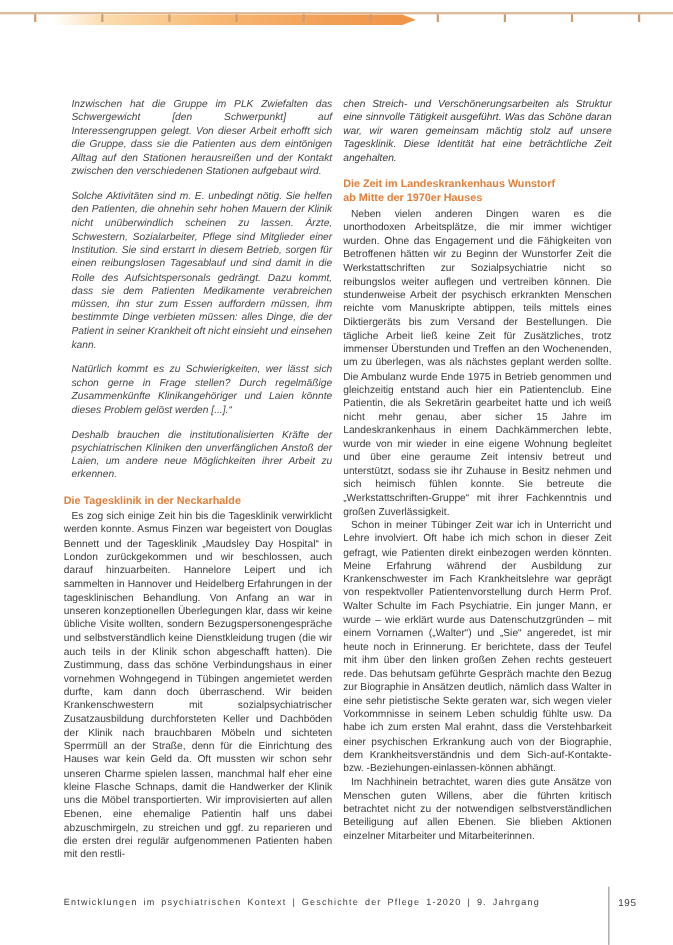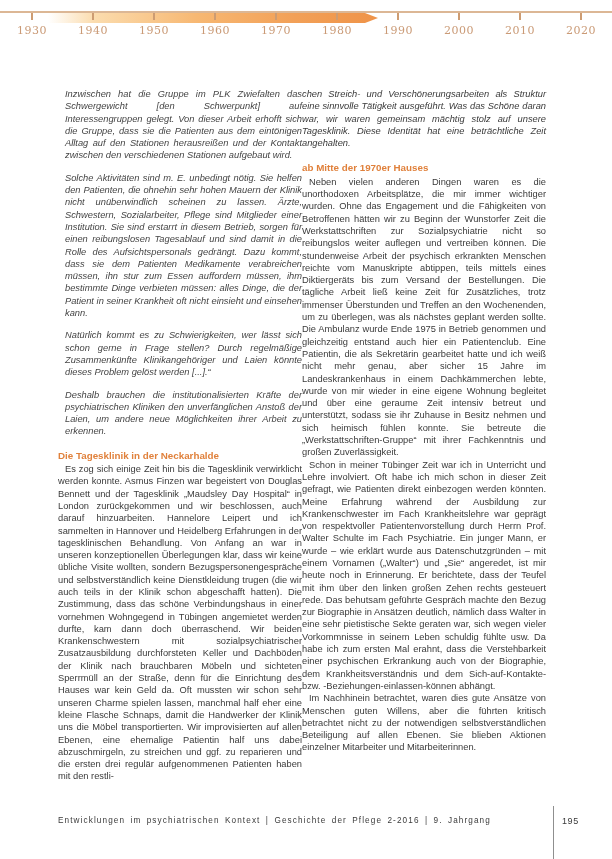--- a/index.html
+++ b/index.html
@@ -23,21 +23,21 @@
   .timeline-ticks .tick{width:2px;height:7px;background:#cd9c72;}
   .timeline-years{position:absolute;top:24px;left:8px;right:7px;display:flex;justify-content:space-between;}
   .timeline-years .year{
     width:48px;text-align:center;
     font-family:"DejaVu Serif",serif;
     font-size:11px;letter-spacing:0.5px;color:#ca9a76;
   }
   
   .content{
     position:absolute;top:88px;left:58px;width:498px;
-    display:flex;
+    display:flex;gap:10px;
   }
   .col{width:244px;font-size:9.3px;line-height:12.3px;text-align:justify;}
   .quote{padding-left:7px;}
   .quote p{
     margin:0 0 10px 0;
     font-style:italic;
     color:#454545;
   }
   .heading{
     margin:13px 0 1px 0;
@@ -72,54 +72,43 @@
     <div class="tick"></div>
     <div class="tick"></div>
     <div class="tick"></div>
     <div class="tick"></div>
     <div class="tick"></div>
     <div class="tick"></div>
     <div class="tick"></div>
     <div class="tick"></div>
     <div class="tick"></div>
   </div>
-  <div class="timeline-years">
-    <span class="year">1930</span>
-    <span class="year">1940</span>
-    <span class="year">1950</span>
-    <span class="year">1960</span>
-    <span class="year">1970</span>
-    <span class="year">1980</span>
-    <span class="year">1990</span>
-    <span class="year">2000</span>
-    <span class="year">2010</span>
-    <span class="year">2020</span>
-  </div>
 </div>
 
 <div class="content">
 
   <div class="col">
     <div class="quote">
       <p>Inzwischen hat die Gruppe im PLK Zwiefalten das Schwergewicht [den Schwerpunkt] auf Interessengruppen gelegt. Von dieser Arbeit erhofft sich die Gruppe, dass sie die Patienten aus dem eintönigen Alltag auf den Stationen herausreißen und der Kontakt zwischen den verschiedenen Stationen aufgebaut wird.</p>
       <p>Solche Aktivitäten sind m. E. unbedingt nötig. Sie helfen den Patienten, die ohnehin sehr hohen Mauern der Klinik nicht unüberwindlich scheinen zu lassen. Ärzte, Schwestern, Sozialarbeiter, Pflege sind Mitglieder einer Institution. Sie sind erstarrt in diesem Betrieb, sorgen für einen reibungslosen Tagesablauf und sind damit in die Rolle des Aufsichtspersonals gedrängt. Dazu kommt, dass sie dem Patienten Medikamente verabreichen müssen, ihn stur zum Essen auffordern müssen, ihm bestimmte Dinge verbieten müssen: alles Dinge, die der Patient in seiner Krankheit oft nicht einsieht und einsehen kann.</p>
       <p>Natürlich kommt es zu Schwierigkeiten, wer lässt sich schon gerne in Frage stellen? Durch regelmäßige Zusammenkünfte Klinikangehöriger und Laien könnte dieses Problem gelöst werden [...].“</p>
       <p>Deshalb brauchen die institutionalisierten Kräfte der psychiatrischen Kliniken den unverfänglichen Anstoß der Laien, um andere neue Möglichkeiten ihrer Arbeit zu erkennen.</p>
     </div>
     <div class="heading first">Die Tagesklinik in der Neckarhalde</div>
     <p class="body">Es zog sich einige Zeit hin bis die Tagesklinik verwirklicht werden konnte. Asmus Finzen war begeistert von Douglas Bennett und der Tagesklinik „Maudsley Day Hospital“ in London zurückgekommen und wir beschlossen, auch darauf hinzuarbeiten. Hannelore Leipert und ich sammelten in Hannover und Heidelberg Erfahrungen in der tagesklinischen Behandlung. Von Anfang an war in unseren konzeptionellen Überlegungen klar, dass wir keine übliche Visite wollten, sondern Bezugspersonengespräche und selbstverständlich keine Dienstkleidung trugen (die wir auch teils in der Klinik schon abgeschafft hatten). Die Zustimmung, dass das schöne Verbindungshaus in einer vornehmen Wohngegend in Tübingen angemietet werden durfte, kam dann doch überraschend. Wir beiden Krankenschwestern mit sozialpsychiatrischer Zusatzausbildung durchforsteten Keller und Dachböden der Klinik nach brauchbaren Möbeln und sichteten Sperrmüll an der Straße, denn für die Einrichtung des Hauses war kein Geld da. Oft mussten wir schon sehr unseren Charme spielen lassen, manchmal half eher eine kleine Flasche Schnaps, damit die Handwerker der Klinik uns die Möbel transportierten. Wir improvisierten auf allen Ebenen, eine ehemalige Patientin half uns dabei abzuschmirgeln, zu streichen und ggf. zu reparieren und die ersten drei regulär aufgenommenen Patienten haben mit den restli-</p>
   </div>
 
   <div class="col">
     <p class="body noindent">chen Streich- und Verschönerungsarbeiten als Struktur eine sinnvolle Tätigkeit ausgeführt. Was das Schöne daran war, wir waren gemeinsam mächtig stolz auf unsere Tagesklinik. Diese Identität hat eine beträchtliche Zeit angehalten.</p>
     <div class="heading">
+      <div>Die Zeit im Landeskrankenhaus Wunstorf</div>
       <div>ab Mitte der 1970er Hauses</div>
     </div>
     <p class="body">Neben vielen anderen Dingen waren es die unorthodoxen Arbeitsplätze, die mir immer wichtiger wurden. Ohne das Engagement und die Fähigkeiten von Betroffenen hätten wir zu Beginn der Wunstorfer Zeit die Werkstattschriften zur Sozialpsychiatrie nicht so reibungslos weiter auflegen und vertreiben können. Die stundenweise Arbeit der psychisch erkrankten Menschen reichte vom Manuskripte abtippen, teils mittels eines Diktiergeräts bis zum Versand der Bestellungen. Die tägliche Arbeit ließ keine Zeit für Zusätzliches, trotz immenser Überstunden und Treffen an den Wochenenden, um zu überlegen, was als nächstes geplant werden sollte. Die Ambulanz wurde Ende 1975 in Betrieb genommen und gleichzeitig entstand auch hier ein Patientenclub. Eine Patientin, die als Sekretärin gearbeitet hatte und ich weiß nicht mehr genau, aber sicher 15 Jahre im Landeskrankenhaus in einem Dachkämmerchen lebte, wurde von mir wieder in eine eigene Wohnung begleitet und über eine geraume Zeit intensiv betreut und unterstützt, sodass sie ihr Zuhause in Besitz nehmen und sich heimisch fühlen konnte. Sie betreute die „Werkstattschriften-Gruppe“ mit ihrer Fachkenntnis und großen Zuverlässigkeit.</p>
     <p class="body">Schon in meiner Tübinger Zeit war ich in Unterricht und Lehre involviert. Oft habe ich mich schon in dieser Zeit gefragt, wie Patienten direkt einbezogen werden könnten. Meine Erfahrung während der Ausbildung zur Krankenschwester im Fach Krankheitslehre war geprägt von respektvoller Patientenvorstellung durch Herrn Prof. Walter Schulte im Fach Psychiatrie. Ein junger Mann, er wurde – wie erklärt wurde aus Datenschutzgründen – mit einem Vornamen („Walter“) und „Sie“ angeredet, ist mir heute noch in Erinnerung. Er berichtete, dass der Teufel mit ihm über den linken großen Zehen rechts gesteuert rede. Das behutsam geführte Gespräch machte den Bezug zur Biographie in Ansätzen deutlich, nämlich dass Walter in eine sehr pietistische Sekte geraten war, sich wegen vieler Vorkommnisse in seinem Leben schuldig fühlte usw. Da habe ich zum ersten Mal erahnt, dass die Verstehbarkeit einer psychischen Erkrankung auch von der Biographie, dem Krankheitsverständnis und dem Sich-auf-Kontakte- bzw. -Beziehungen-einlassen-können abhängt.</p>
     <p class="body">Im Nachhinein betrachtet, waren dies gute Ansätze von Menschen guten Willens, aber die führten kritisch betrachtet nicht zu der notwendigen selbstverständlichen Beteiligung auf allen Ebenen. Sie blieben Aktionen einzelner Mitarbeiter und Mitarbeiterinnen.</p>
   </div>
 
 </div>
 
-<div class="footer-text">Entwicklungen im psychiatrischen Kontext | Geschichte der Pflege 2-2016 | 9. Jahrgang</div>
+<div class="footer-text">Entwicklungen im psychiatrischen Kontext | Geschichte der Pflege 1-2020 | 9. Jahrgang</div>
 <div class="page-divider"></div>
 <div class="page-number">195</div>
 
 </body></html>

